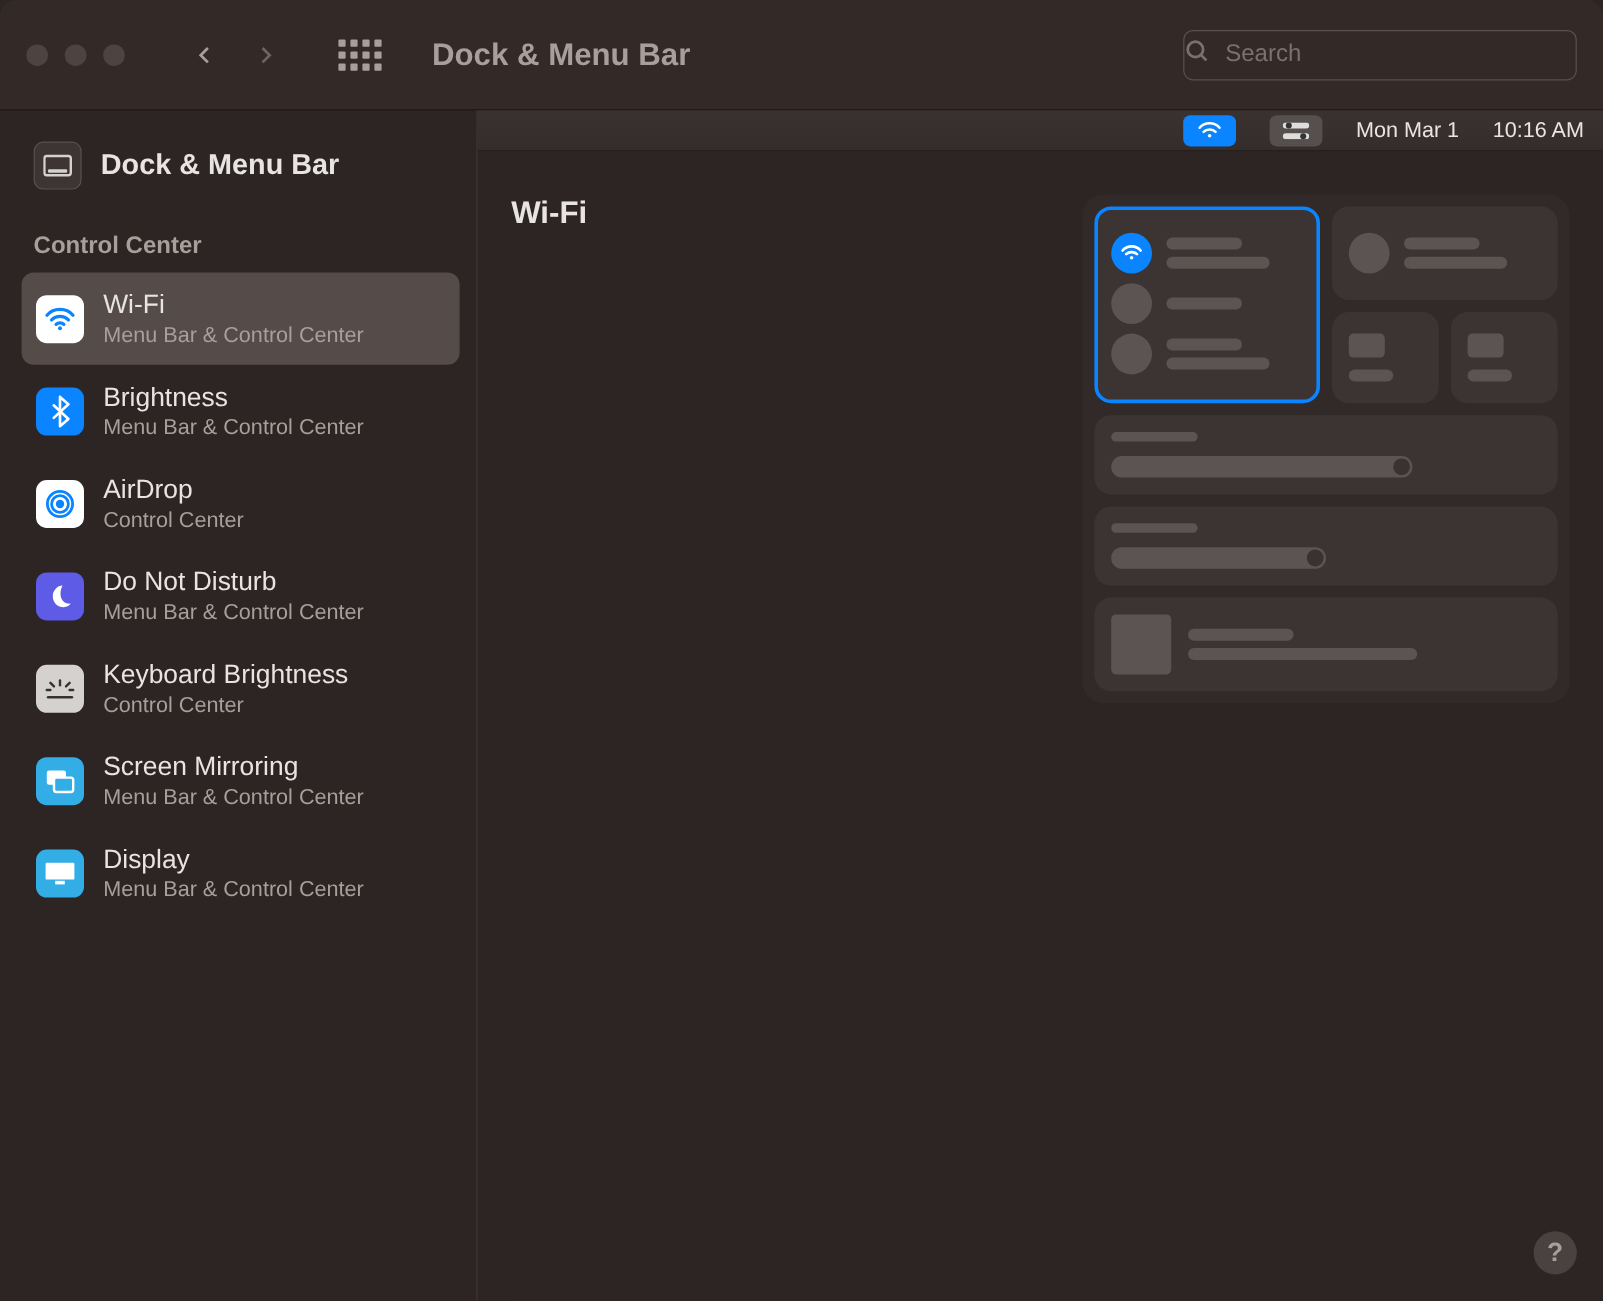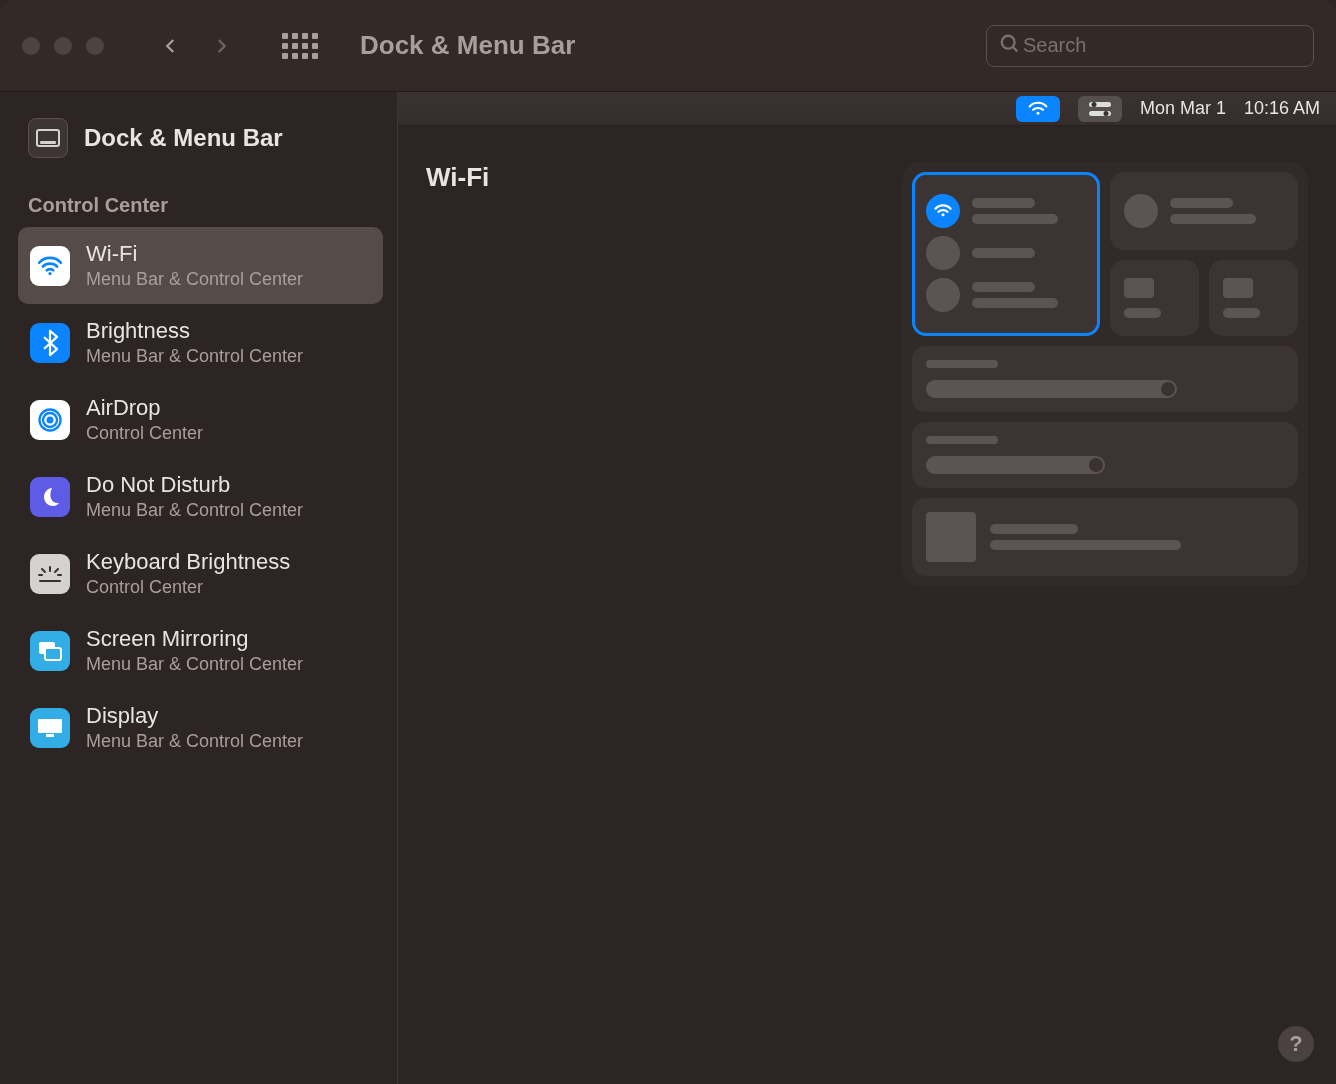--- a/index.html
+++ b/index.html
@@ -48,21 +48,21 @@
   .grid-icon { margin-left:28px; display:grid; grid-template-columns:repeat(4,6px); grid-template-rows:repeat(3,6px); gap:4px; }
   .grid-icon span { background:var(--text-dim); width:6px;height:6px;border-radius:1px; }
   .title-label { margin-left:24px; font-size:26px; font-weight:600; color:var(--text-dim); }
   .search-box {
     margin-left:auto;
     width:328px; height:42px;
     background:var(--bg-titlebar);
     border:1px solid #5a504d;
     border-radius:8px;
     display:flex; align-items:center;
-    padding:0 12px; gap:0;
+    padding:0 0; gap:10px;
     color:var(--text-dimmer);
   }
   .search-box svg { width:22px;height:22px; flex:0 0 auto;}
   .search-box input { background:transparent;border:0;outline:0;color:var(--text-dim);font-size:20px;width:100%; }
   .search-box input::placeholder{color:var(--text-dimmer);}
 
   
   .split { display:flex; height:calc(100% - 92px); }
   .sidebar {
     width:398px; flex:0 0 398px;
@@ -104,21 +104,21 @@
   .sidebar-item .labels { display:flex;flex-direction:column;gap:2px;}
   .sidebar-item .title { font-size:22px; font-weight:500; }
   .sidebar-item .subtitle { font-size:18px; color:var(--text-dim); }
 
   
   .menubar-strip {
     height:34px;
     background:linear-gradient(180deg,#3a3230,#352d2b);
     border-bottom:1px solid #251f1e;
     display:flex; justify-content:flex-end; align-items:center;
-    padding-right:16px; gap:18px;
+    padding-right:16px; gap:28px;
     font-size:18px; font-weight:500;
   }
   .mb-icon { width:44px;height:26px;border-radius:6px;display:flex;align-items:center;justify-content:center;}
   .mb-icon.blue{background:var(--accent-blue);}
   .mb-icon.gray{background:#55504e;}
 
   
   .content-body {
     padding:36px 28px 28px 28px;
     display:flex; gap:10px; align-items:flex-start;

